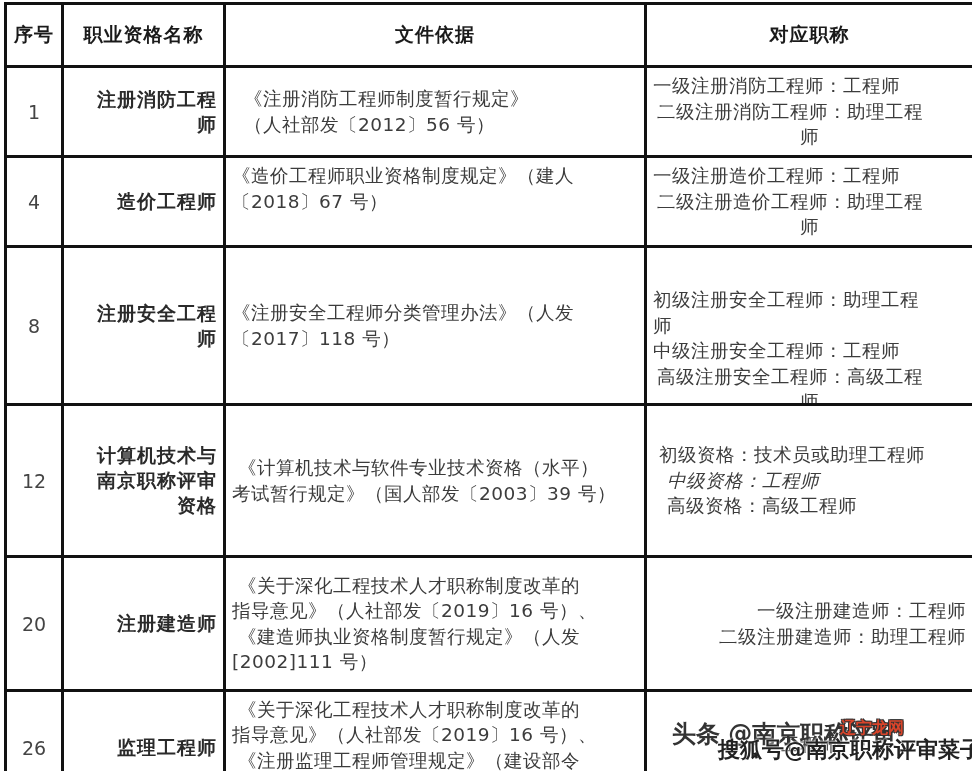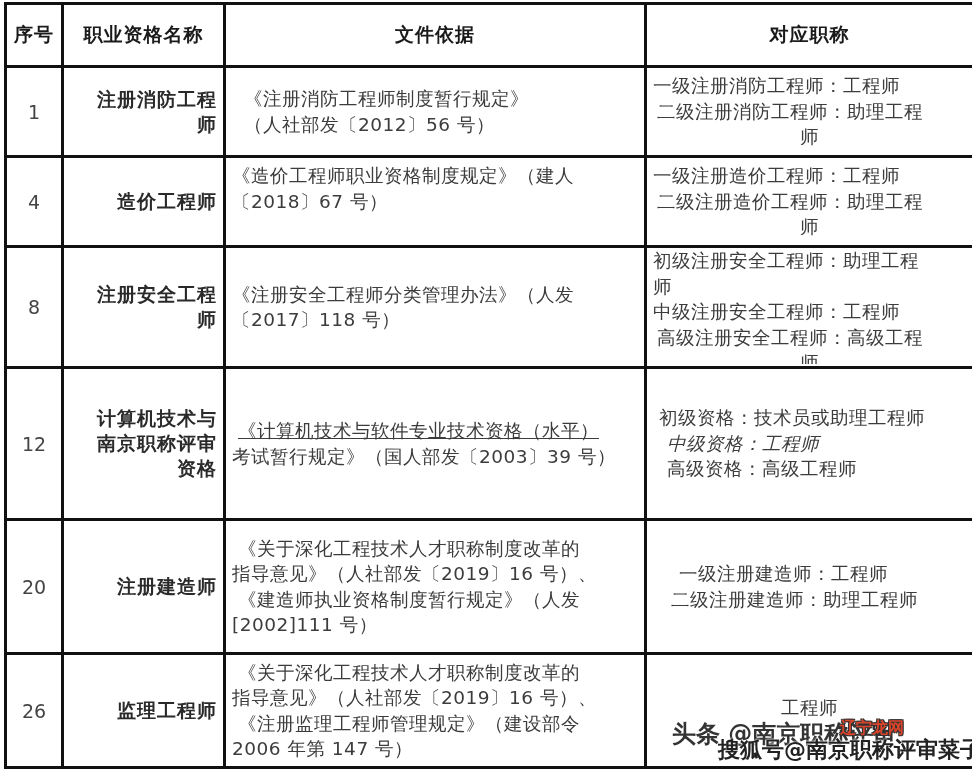--- a/index.html
+++ b/index.html
@@ -33,21 +33,21 @@
   td.title { font-size: 18.5px; line-height: 25.5px; color: #3c3c3c; padding: 0 8px 0 10px;
              letter-spacing: 0.5px; }
   .line { display: block; white-space: nowrap; }
   .center { text-align: center; }
   tr.r1 { height: 90px; }
   tr.r4 { height: 90px; }
   tr.r8 { height: 121px; }
   tr.r12 { height: 152px; }
   tr.r20 { height: 134px; }
   tr.r26 { height: 114px; }
-  .title-clip { max-height: 116px; overflow: hidden; }
+  .title-clip { max-height: 116px; overflow: hidden; margin-top: 39px; }
   .wm {
     position: absolute; left: 672px; top: 718px;
     font-size: 24px; font-weight: bold; color: #333;
     white-space: nowrap; letter-spacing: 0px; pointer-events: none;
   }
   .wm2 {
     position: absolute; left: 718px; top: 735px;
     font-size: 22px; font-weight: bold; color: #222;
     white-space: nowrap; pointer-events: none;
     text-shadow: 0 0 2px #fff, 0 0 2px #fff;
@@ -135,42 +135,42 @@
     </tr>
 
     <tr class="r12">
       <td class="no">12</td>
       <td class="name">
         <span class="line">计算机技术与</span>
         <span class="line">南京职称评审</span>
         <span class="line">资格</span>
       </td>
       <td class="doc">
-        <span class="line" style="padding-left:6px;text-decoration:underline;">《计算机技术与软件专业技术资格（水平）</span>
+        <span class="line" style="padding-left:6px;">《计算机技术与软件专业技术资格（水平）</span>
         <span class="line">考试暂行规定》（国人部发〔2003〕39 号）</span>
       </td>
       <td class="title" style="padding-left:12px;">
         <span class="line">初级资格：技术员或助理工程师</span>
         <span class="line" style="padding-left:8px;font-style:italic;">中级资格：工程师</span>
         <span class="line" style="padding-left:8px;">高级资格：高级工程师</span>
       </td>
     </tr>
 
     <tr class="r20">
       <td class="no">20</td>
       <td class="name">
         <span class="line">注册建造师</span>
       </td>
       <td class="doc">
         <span class="line" style="padding-left:6px;">《关于深化工程技术人才职称制度改革的</span>
         <span class="line">指导意见》（人社部发〔2019〕16 号）、</span>
         <span class="line" style="padding-left:6px;">《建造师执业资格制度暂行规定》（人发</span>
         <span class="line">[2002]111 号）</span>
       </td>
-      <td class="title" style="padding-left:24px;">
+      <td class="title" style="padding-left:24px;text-align:right;">
         <span class="line" style="padding-left:8px;">一级注册建造师：工程师</span>
         <span class="line">二级注册建造师：助理工程师</span>
       </td>
     </tr>
 
     <tr class="r26">
       <td class="no">26</td>
       <td class="name">
         <span class="line">监理工程师</span>
       </td>

